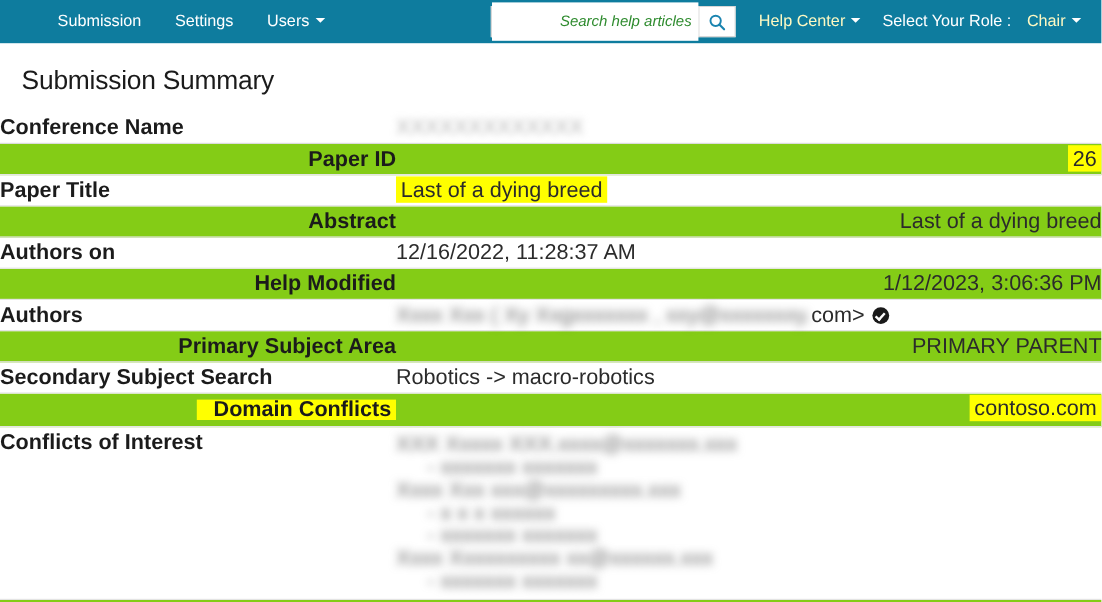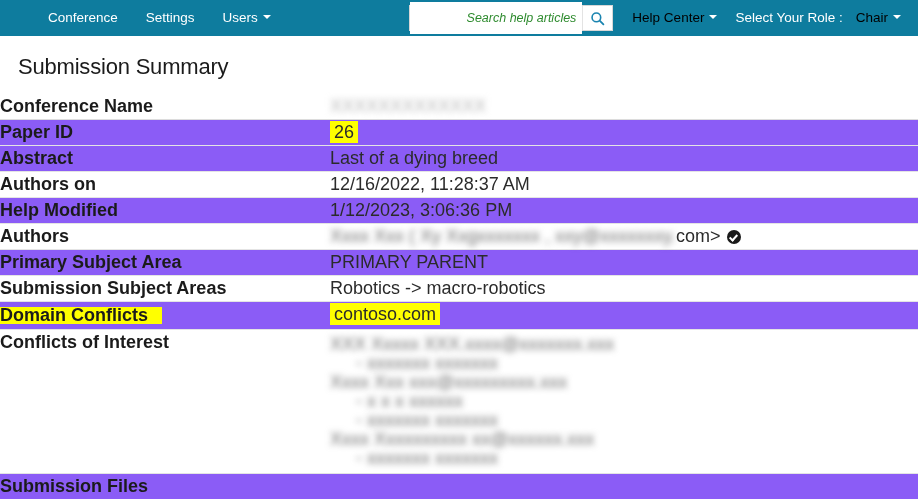--- a/index.html
+++ b/index.html
@@ -93,21 +93,21 @@
     border-left: 1px solid #e3e3e3;
     display: flex;
     align-items: center;
     justify-content: center;
     cursor: pointer;
     padding: 0;
   }
   .search-btn svg { display:block; }
 
   .nav-link {
-    color: #000000;
+    color: #fef9c3;
     font-size: 13.5px;
     white-space: nowrap;
     line-height: 36px;
     padding: 0 9px;
     cursor: pointer;
     font-weight: 400;
   }
   .nav-label {
     color: #ffffff;
     font-size: 13.5px;
@@ -143,21 +143,21 @@
     width: 330px;
     padding-left: 35px;
     font-weight: bold;
     color: #1b1b1b;
     box-sizing: border-box;
   }
   td.val {
     padding-left: 0px;
     color: #2b2b2b;
   }
-  tr.striped { background: #8b5cf6; }
+  tr.striped { background: #84cc16; text-align: right; }
   tr.bordered td { border-top: 1px solid #e4e4e4; }
   tr.topline td { border-top: 1px solid #dcdcdc; }
 
   .hl {
     background: #ffff00;
     padding: 1px 4px 1px 4px;
   }
   .hl-lbl {
     background: #ffff00;
     display: inline-block;
@@ -210,21 +210,21 @@
 
   .row-tall td { padding-top: 6px; padding-bottom: 6px; }
 </style>
 </head>
 <body>
 
 <div class="navbar">
 
   <div class="nav-left">
     <div class="nav-item">
-      <span>Conference</span>
+      <span>Submission</span>
     </div>
     <div class="nav-item">
       <span>Settings</span>
     </div>
     <div class="nav-item">
       <span>Users</span><span class="caret"></span>
     </div>
   </div>
 
   <div class="nav-right">
@@ -266,20 +266,26 @@
         </td>
       </tr>
 
       <tr class="striped topline">
         <td class="lbl">Paper ID</td>
         <td class="val">
           <span class="hl">26</span>
         </td>
       </tr>
 
+      <tr class="bordered">
+        <td class="lbl">Paper Title</td>
+        <td class="val">
+          <span class="hl">Last of a dying breed</span>
+        </td>
+      </tr>
 
       <tr class="striped bordered">
         <td class="lbl">Abstract</td>
         <td class="val">Last of a dying breed</td>
       </tr>
 
       <tr class="bordered">
         <td class="lbl">Authors on</td>
         <td class="val">12/16/2022, 11:28:37 AM</td>
       </tr>
@@ -295,21 +301,21 @@
           <span class="blur">Xxxx Xxx ( Xy Xxgxxxxxxx ,  xxy@xxxxxxxy.</span><span>com&gt;</span><span class="verified"></span>
         </td>
       </tr>
 
       <tr class="striped bordered">
         <td class="lbl">Primary Subject Area</td>
         <td class="val">PRIMARY PARENT</td>
       </tr>
 
       <tr class="bordered">
-        <td class="lbl">Submission Subject Areas</td>
+        <td class="lbl">Secondary Subject Search</td>
         <td class="val">Robotics -&gt; macro-robotics</td>
       </tr>
 
       <tr class="striped bordered">
         <td class="lbl">
           <span class="hl-lbl">Domain Conflicts</span>
         </td>
         <td class="val">
           <span class="hl">contoso.com</span>
         </td>

